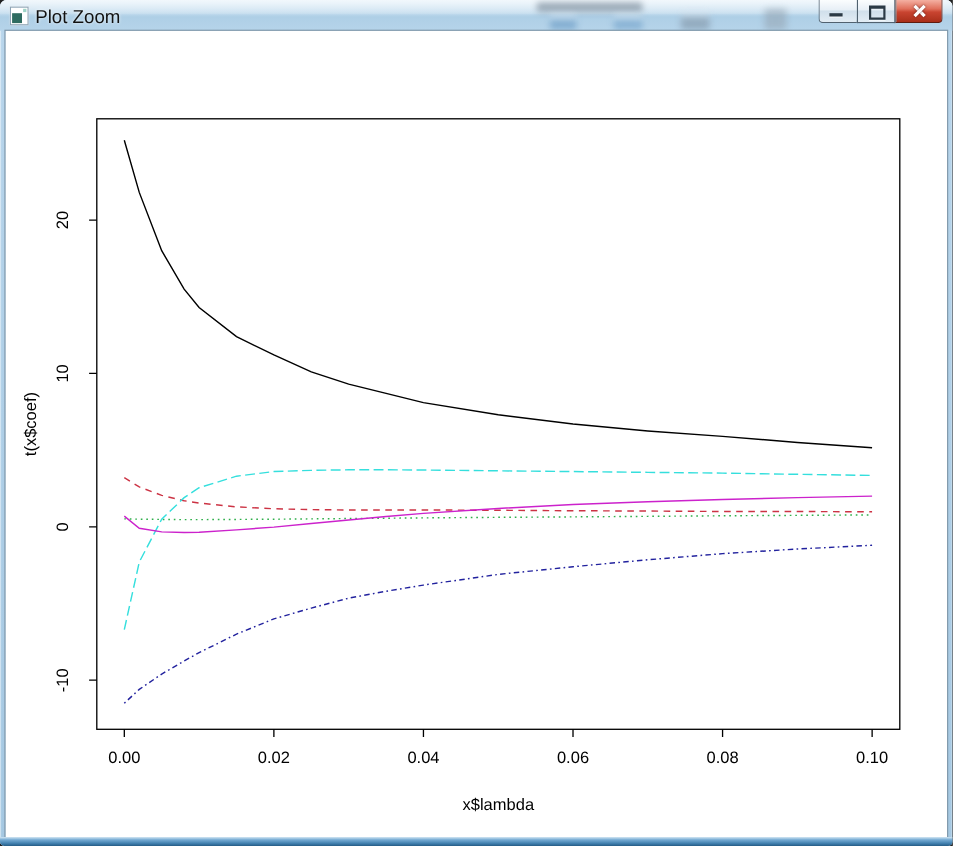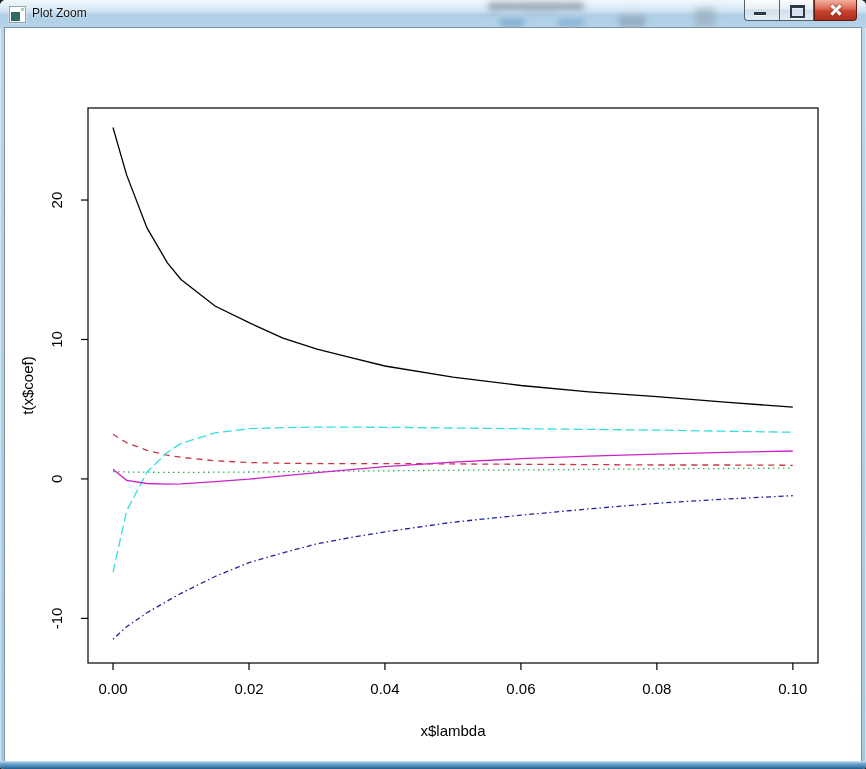--- a/index.html
+++ b/index.html
@@ -10,21 +10,21 @@
   
   .titlebar{position:absolute;left:0;top:0;width:866px;height:28px;
     background:linear-gradient(#d9eaf6 0%,#c3dcee 40%,#aecfe6 55%,#b6d4ea 100%);
     border-radius:6px 6px 0 0;overflow:hidden;}
   .titlebar .sheen{position:absolute;left:0;top:0;width:100%;height:13px;
     background:linear-gradient(rgba(255,255,255,.65),rgba(255,255,255,.12));}
   .win-icon{position:absolute;left:9px;top:6px;width:15px;height:15px;background:#fff;
     border:1px solid #8ea4b5;box-shadow:0 0 2px rgba(255,255,255,.8);}
   .win-icon .inner{position:absolute;left:1px;bottom:1px;width:9px;height:9px;background:#2e6b60;}
   .win-icon .dot{position:absolute;right:1px;top:1px;width:3px;height:3px;background:#9fd4c8;}
-  .title-text{position:absolute;left:32px;top:6px;font-size:12px;color:#111;
+  .title-text{position:absolute;left:32px;top:6px;font-size:17px;color:#111;
     text-shadow:0 0 3px rgba(255,255,255,.9);}
   
   .artifact{position:absolute;filter:blur(3px);opacity:.55;border-radius:2px;}
   .a-text{left:488px;top:2px;width:96px;height:9px;background:#5a6b7c;opacity:.5;}
   .a-thumb1{left:500px;top:13px;width:24px;height:14px;background:linear-gradient(#e8f2fa 30%,#5f93c0 30%);}
   .a-thumb2{left:558px;top:13px;width:26px;height:14px;background:linear-gradient(#eaf3fa 30%,#6a9cc7 30%);}
   .a-thumb3{left:619px;top:11px;width:26px;height:16px;background:linear-gradient(#dfe9f2 25%,#7b8ea0 25%);}
   .a-thumb4{left:695px;top:8px;width:20px;height:19px;background:#93a3b1;}
   
   .controls{position:absolute;top:0;right:9px;height:22px;display:flex;}

